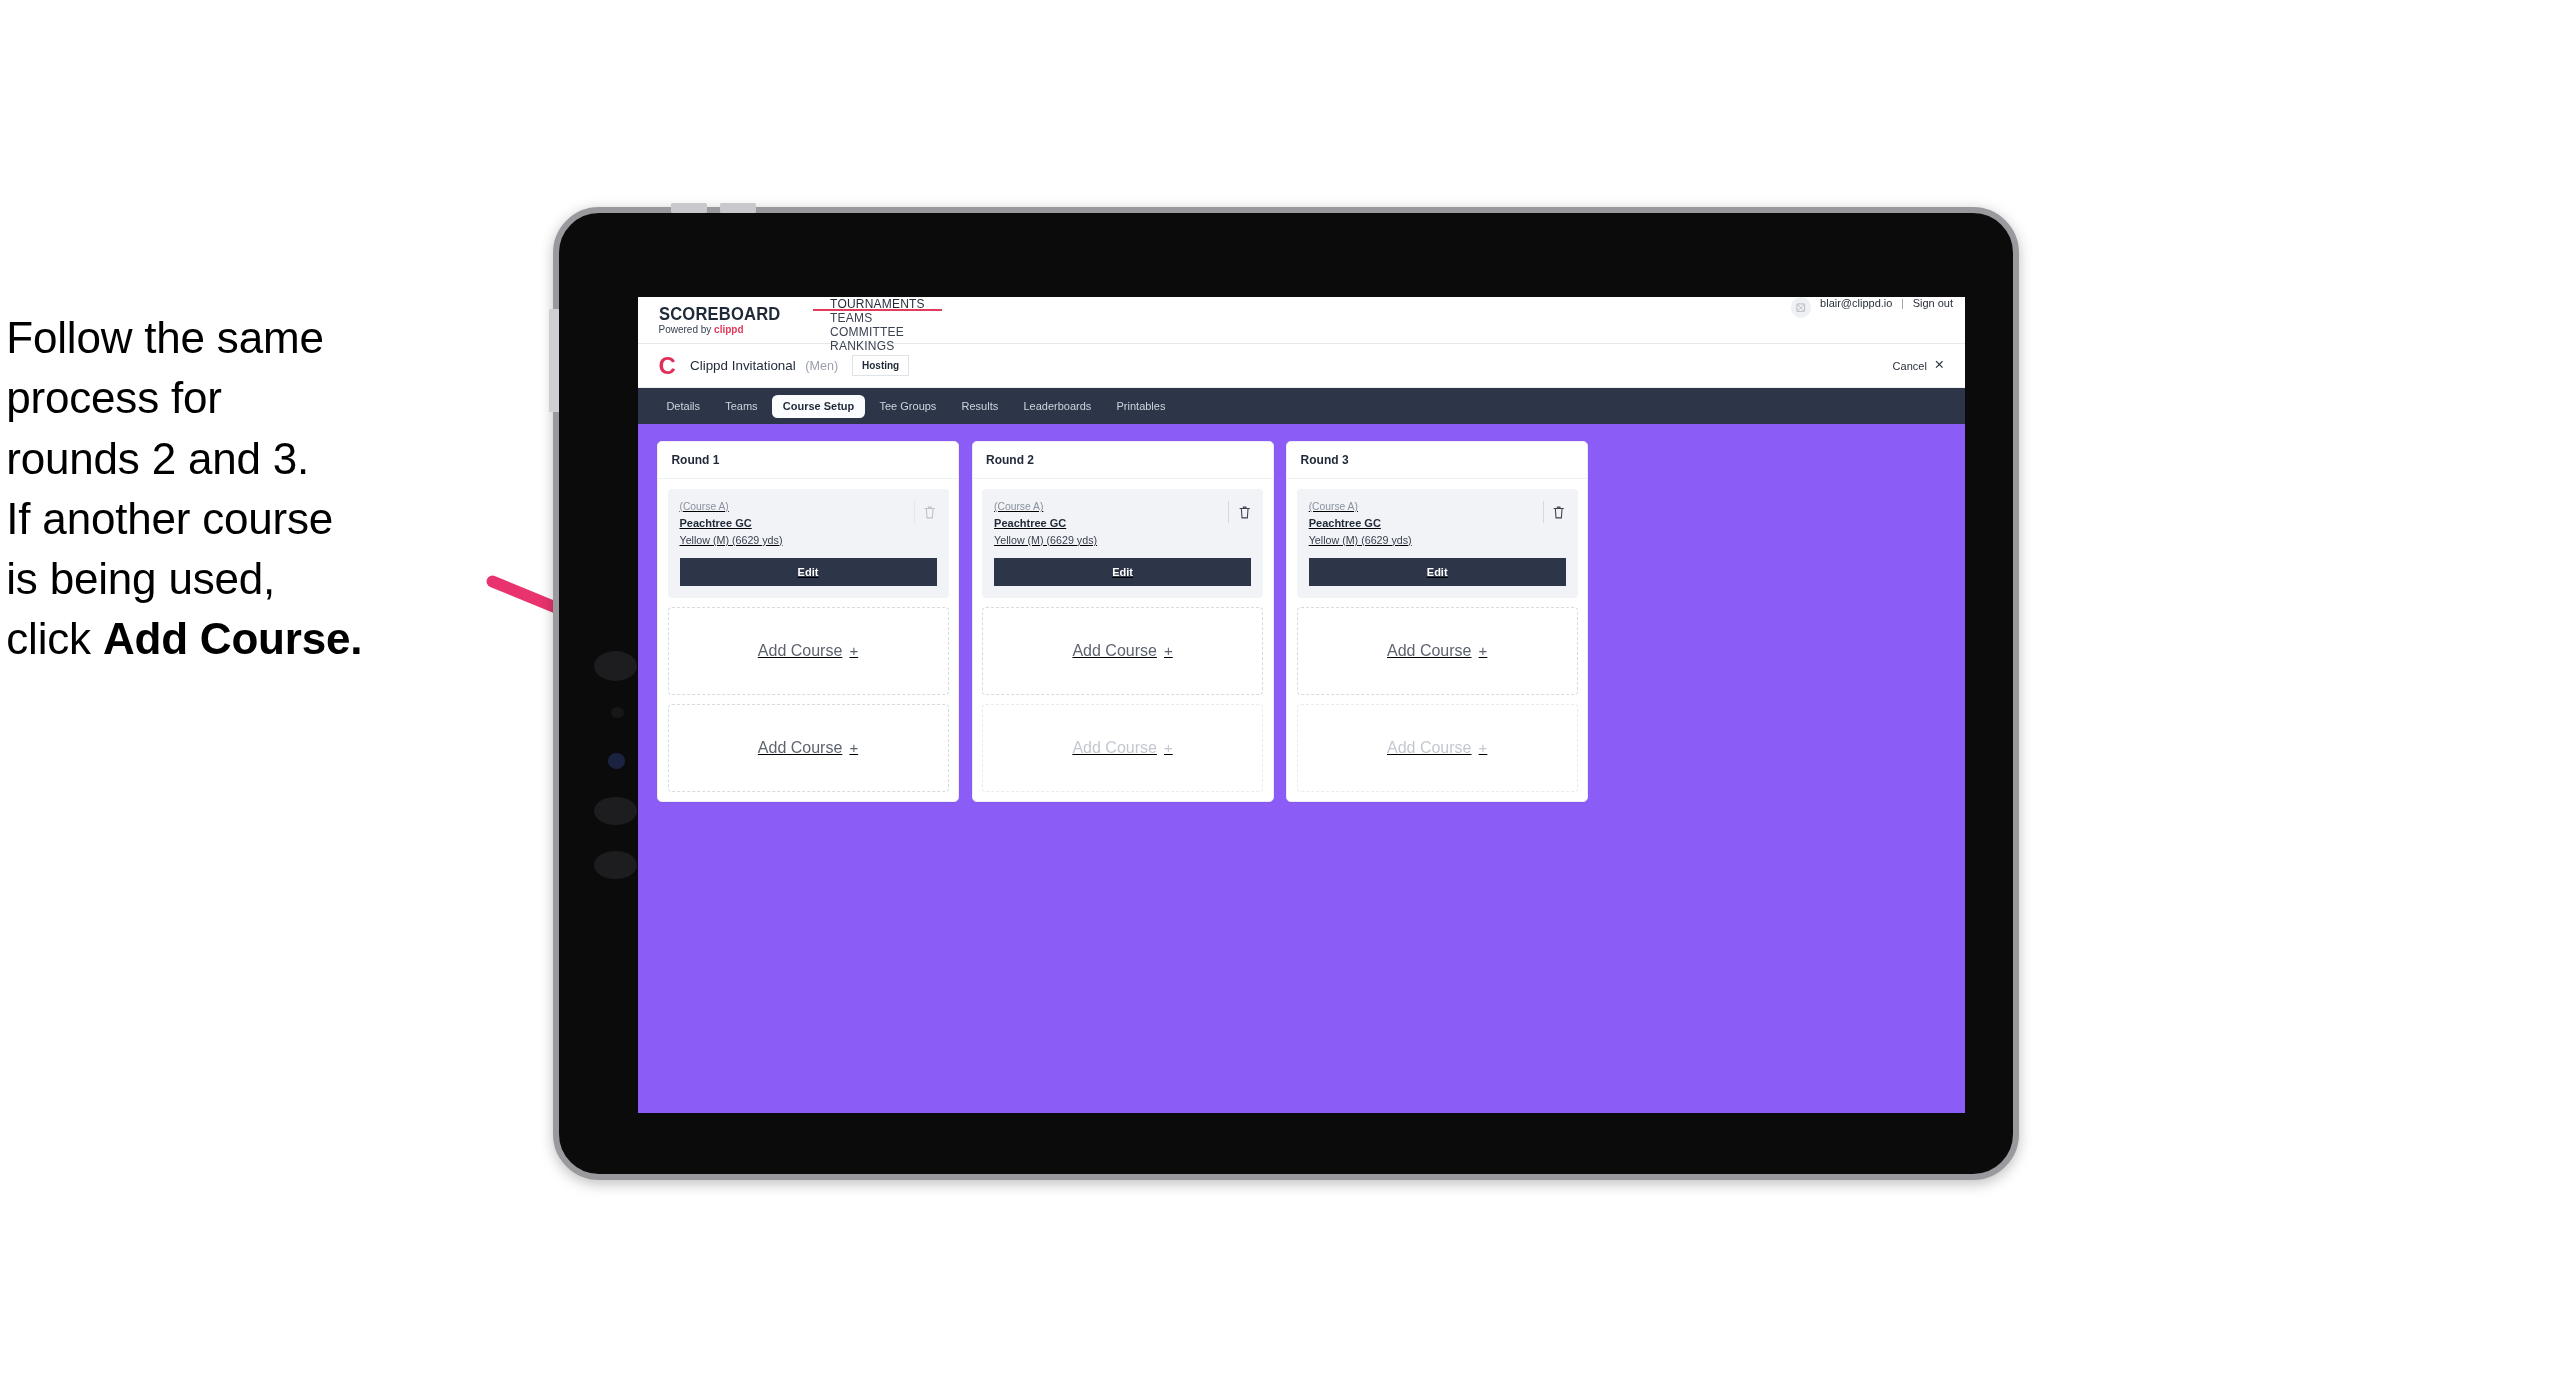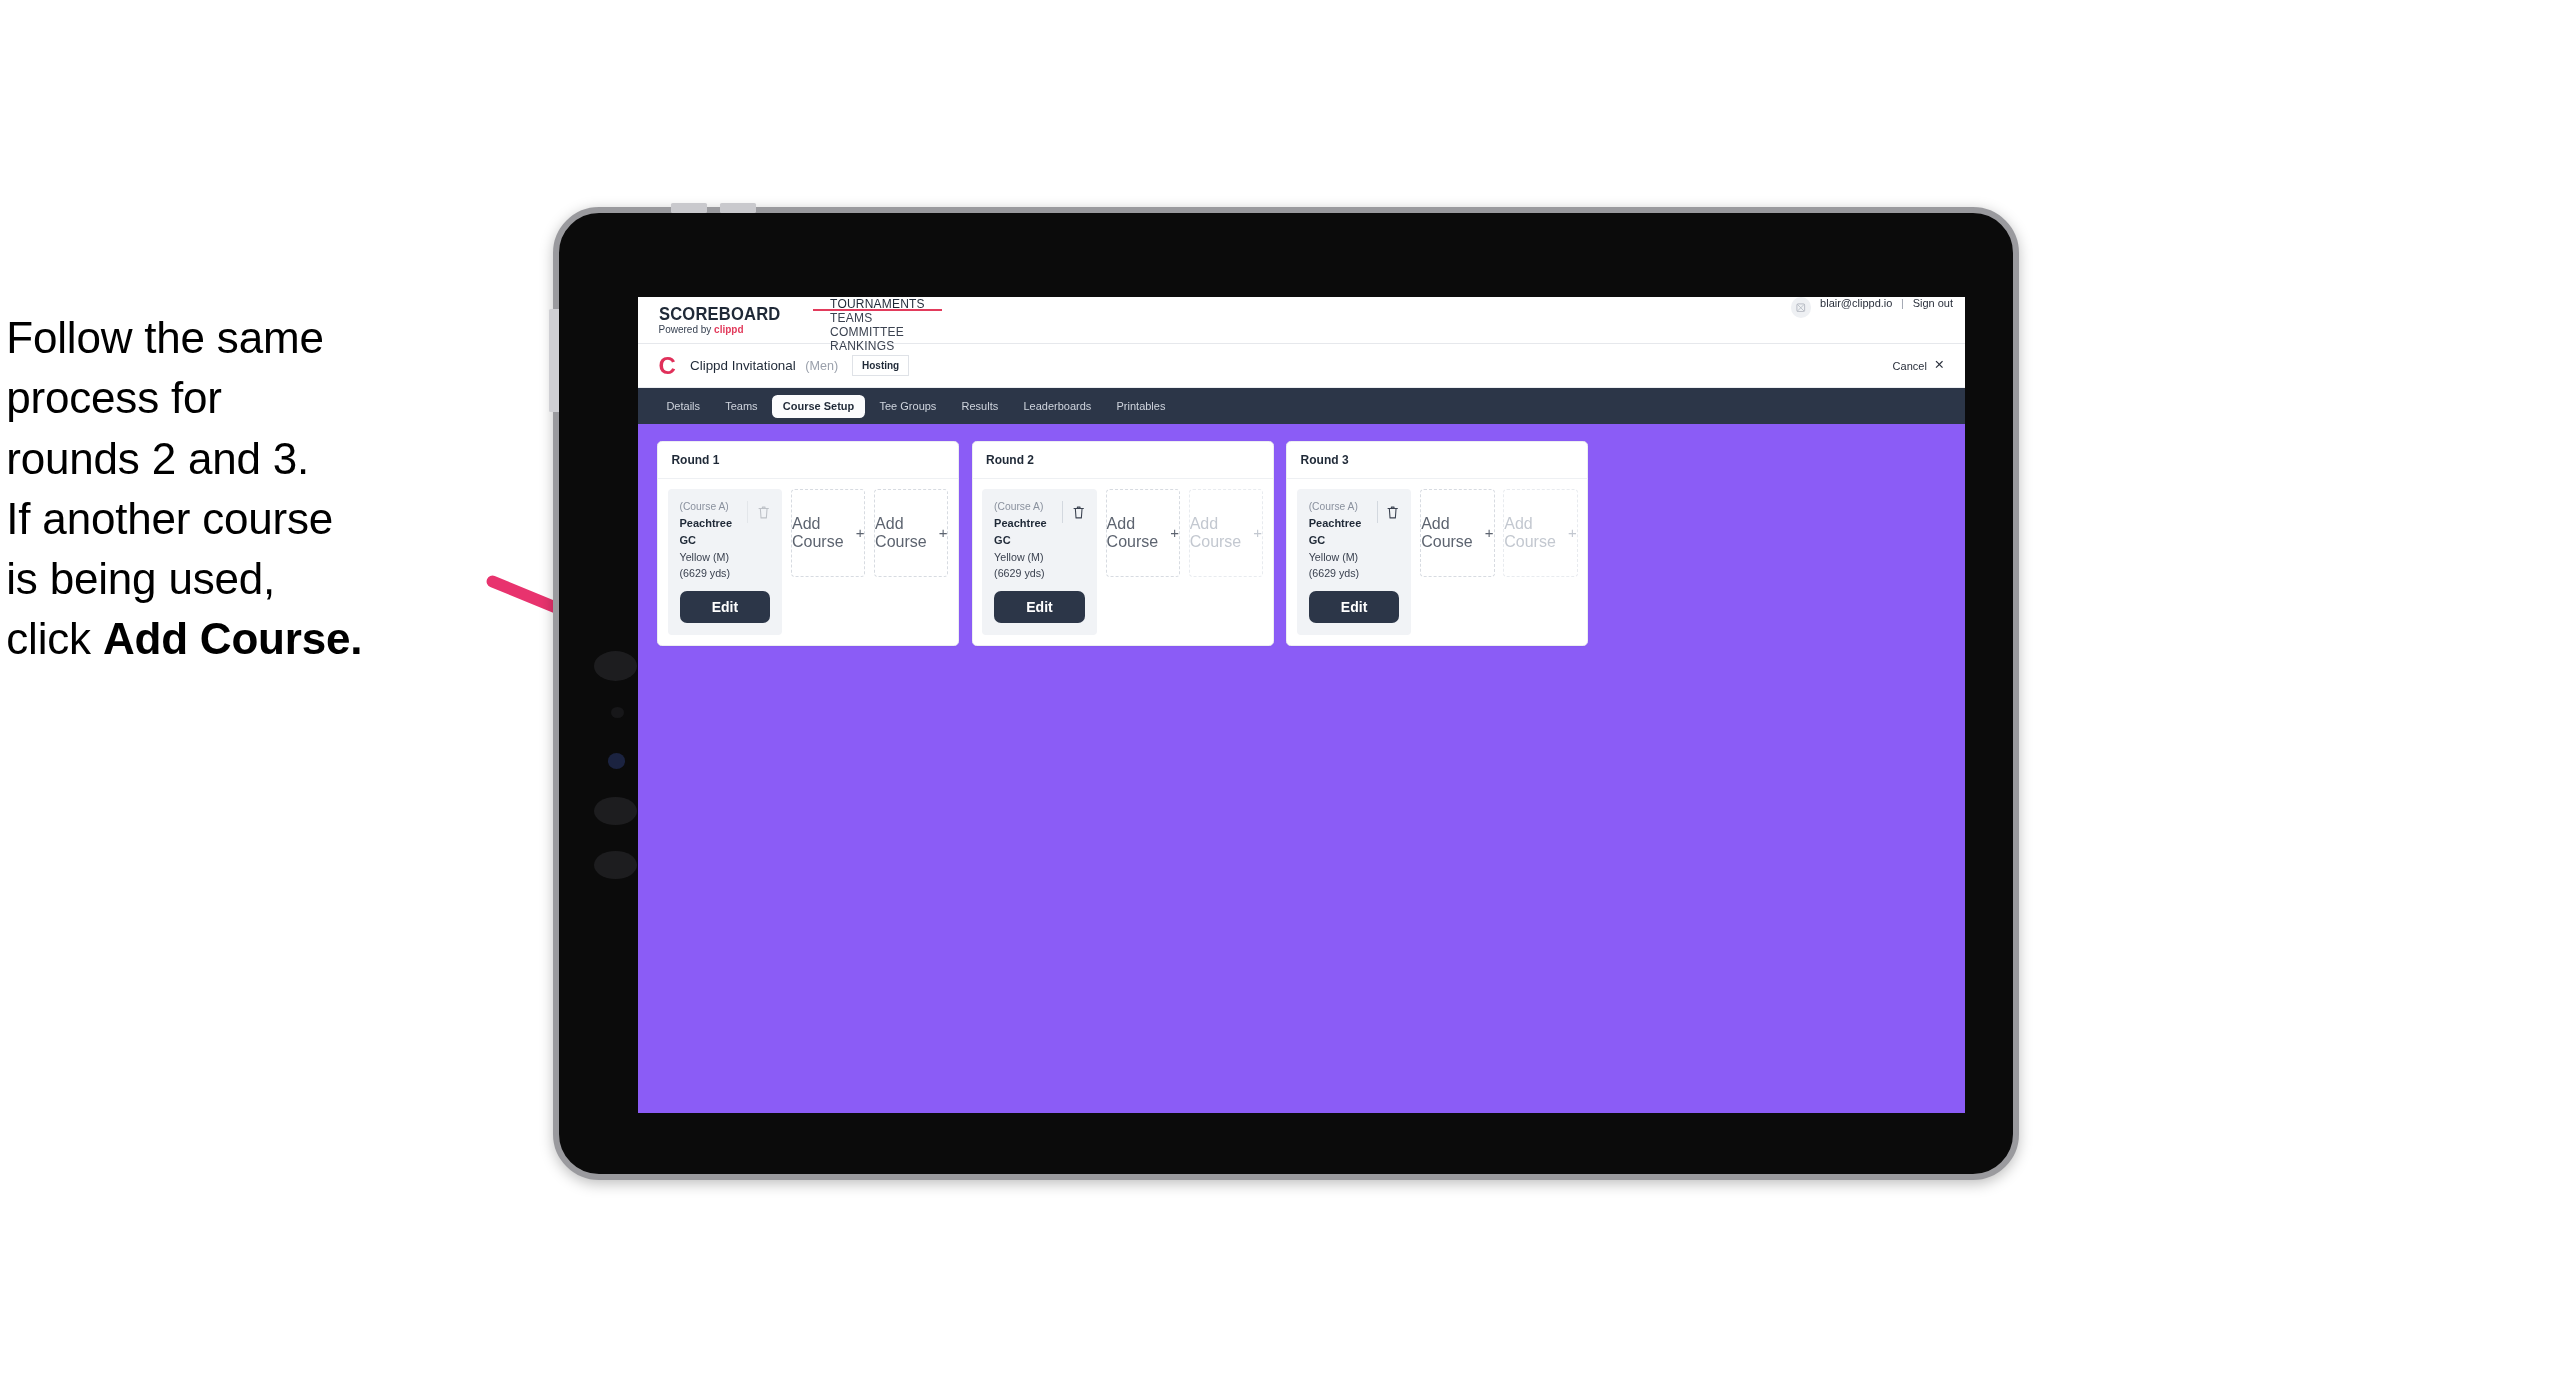--- a/index.html
+++ b/index.html
@@ -154,21 +154,21 @@
     background: #ffffff;
     border: 0.8px solid #eceef1;
     border-radius: 4.7px;
     box-shadow: 0 0.8px 1.6px rgba(16,24,40,.04);
   }
   .roundhead {
     padding: 11px 13.4px;
     font-size: 12px; font-weight: 700; color: #1f2937;
     border-bottom: 0.8px solid #eef0f3;
   }
-  .roundbody { padding: 9.5px; display: flex; flex-direction: row; gap: 8.7px; }
+  .roundbody { padding: 9.5px; display: flex; flex-direction: column; gap: 8.7px; text-decoration: underline; }
 
   .coursecard {
     background: #f1f3f6;
     border-radius: 4px;
     padding: 11px 12px 12px 12px;
     position: relative;
   }
   .cc-top { display: flex; align-items: flex-start; }
   .cc-texts { flex: 1; }
   .cc-label { font-size: 10.3px; color: #8a919e; line-height: 1.45; }
@@ -177,22 +177,22 @@
   .cc-actions { display: flex; align-items: center; gap: 8.7px; padding-top: 1.6px; }
   .vrule { width: 0.8px; height: 21.3px; background: #d3d8df; }
   .vrule.dim { background: #e3e6ea; }
   .trash { width: 13.4px; height: 15px; cursor: pointer; }
   .trash.dim { opacity: .28; }
 
   .editbtn {
     margin-top: 10.3px;
     display: block; width: 100%;
     background: #2c3648; color: #fff;
-    border: none; border-radius: 7px;
-    font-size: 14px; font-weight: 700;
+    border: none; border-radius: 0;
+    font-size: 11px; font-weight: 700;
     padding: 8px 0; cursor: pointer;
     font-family: "Liberation Sans", sans-serif;
   }
 
   .addbox {
     border: 0.8px dashed #d7dbe1;
     border-radius: 4px;
     height: 88px;
     display: flex; align-items: center; justify-content: center;
     gap: 7.1px;

